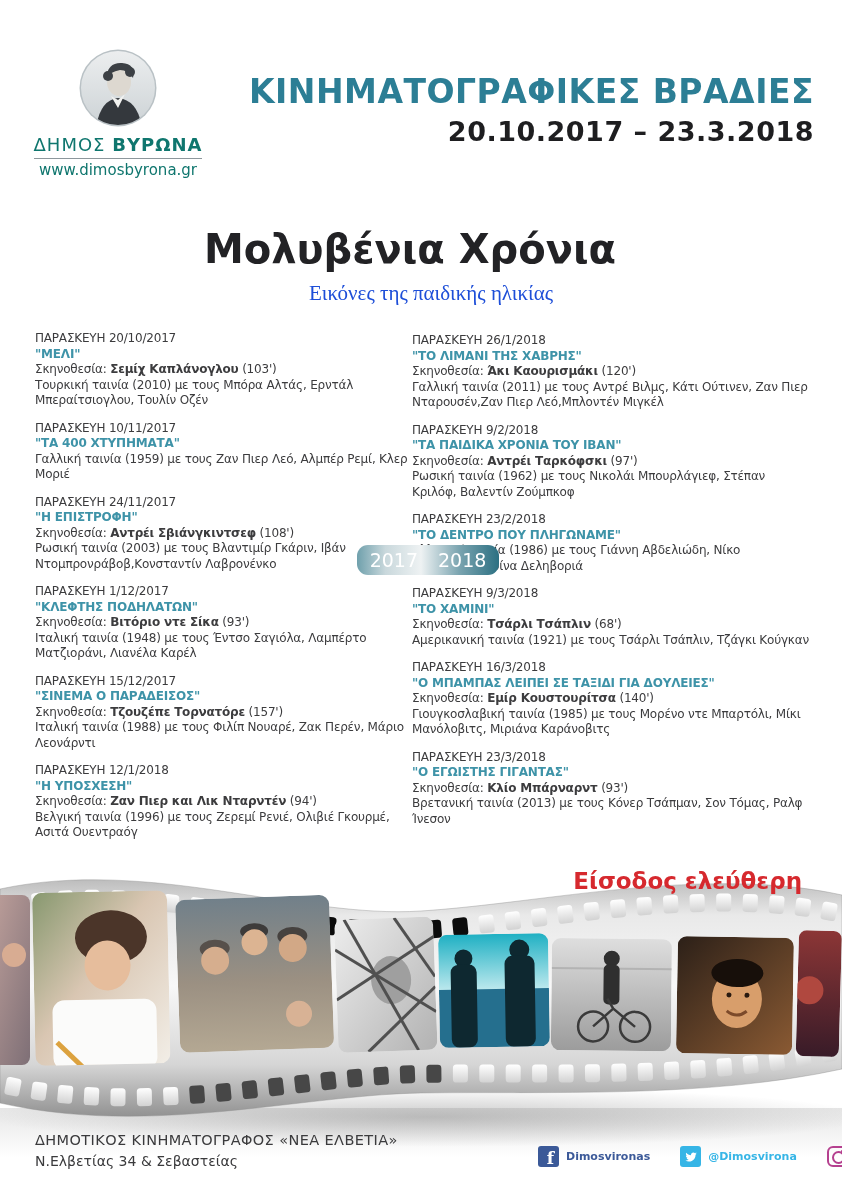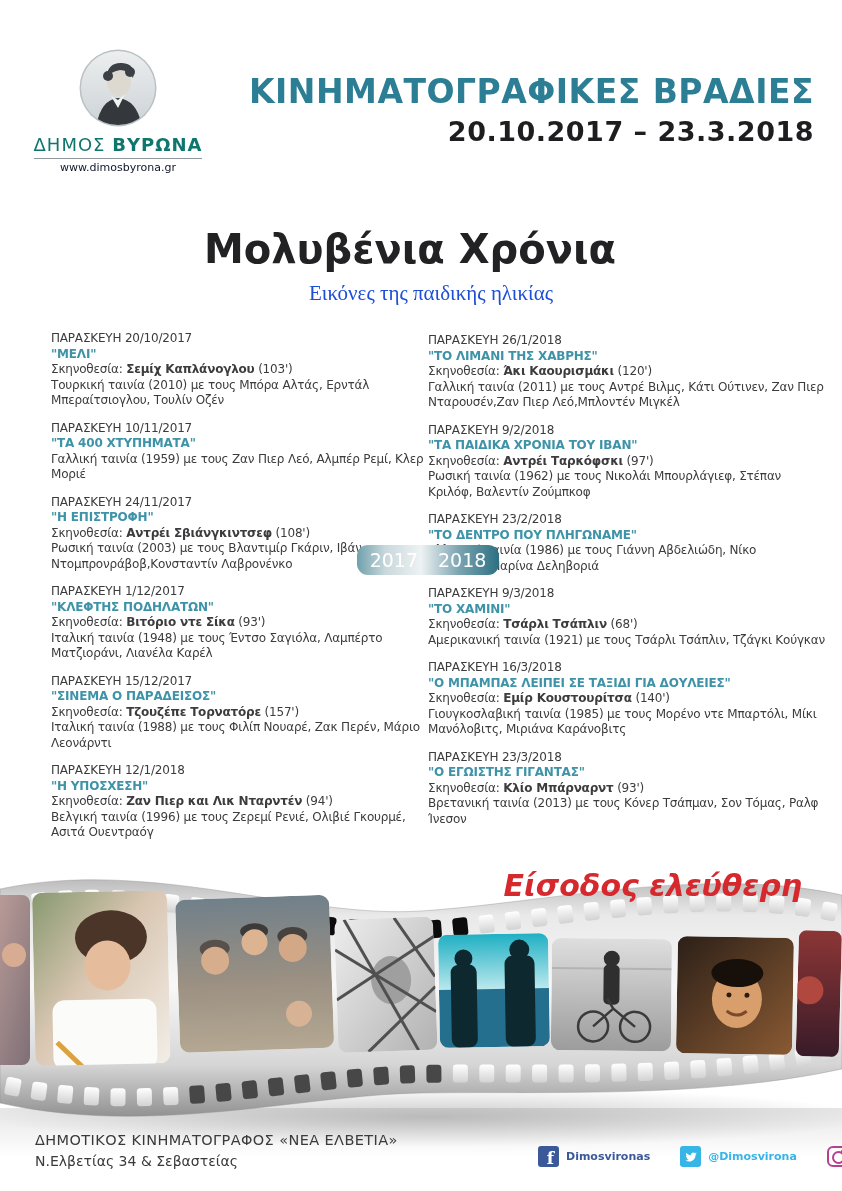--- a/index.html
+++ b/index.html
@@ -4,43 +4,43 @@
 <style>
   html,body{margin:0;padding:0;background:#ffffff;}
   .poster{position:relative;width:842px;height:1191px;background:#fff;overflow:hidden;
           font-family:"DejaVu Sans",sans-serif;color:#3c3c3e;}
   
   .logo{position:absolute;left:33px;top:48px;width:170px;text-align:center;}
   .logo-circle{display:block;margin:0 auto 6px auto;}
   .muni{font-size:18px;letter-spacing:1px;color:#0f766e;white-space:nowrap;
         border-bottom:1.5px solid #8d979c;padding-bottom:3px;display:inline-block;}
   .muni .bold{font-weight:bold;}
-  .site{font-size:11px;color:#0f172a;margin-top:2px;}
+  .site{font-size:15px;color:#0f766e;margin-top:2px;}
   .title-block{position:absolute;right:28px;top:74px;text-align:right;}
   .main-title{font-size:33px;font-weight:bold;color:#2C7E95;letter-spacing:.5px;line-height:1.1;}
   .date-range{font-size:27px;font-weight:600;color:#1e1e20;margin-top:6px;letter-spacing:.5px;}
   
   .prog-title{position:absolute;left:170px;top:226px;width:480px;text-align:center;
               font-size:40px;font-weight:600;color:#222225;}
   .prog-sub{position:absolute;left:235px;top:281px;width:392px;text-align:center;
             font-size:21px;color:#1d4ed8;font-family:Liberation Serif, serif;}
   
-  .col{position:absolute;font-size:12px;line-height:15.5px;letter-spacing:-.2px;margin-left:16px;}
+  .col{position:absolute;font-size:12px;line-height:15.5px;letter-spacing:-.2px;}
   .col-left{left:35px;top:331px;width:392px;text-align:left;}
   .col-right{left:412px;top:333px;width:398px;text-align:left;}
   .film{margin-bottom:12px;}
   .f-date{color:#3b3b3d;}
   .f-title{color:#3E93A8;font-weight:bold;}
   .f-dir b{font-weight:bold;}
   
   .badge{position:absolute;left:357px;top:545px;width:142px;height:30px;display:flex;
          align-items:center;justify-content:center;gap:20px;color:#fff;font-size:19px;
          background:linear-gradient(90deg,#6fa0ac 0%,#c9d8dc 20%,#eef2f3 45%,#7aa4b0 72%,#2c7082 100%);border-radius:11px;}
   
-  .admission{position:absolute;right:40px;top:868px;font-size:30px;font-weight:bold;color:#D6292E;z-index:5;font-style:italic;}
+  .admission{position:absolute;right:40px;top:868px;font-size:23px;font-weight:bold;color:#D6292E;z-index:5;}
   
   .strip-wrap{position:absolute;left:0;top:853px;width:842px;height:302px;z-index:2;}
   
   .footer-fade{position:absolute;left:0;top:1108px;width:842px;height:62px;
                background:linear-gradient(#c7c7c7,#ffffff 80%);opacity:.45;}
   .venue{position:absolute;left:35px;top:1132px;font-size:14.5px;letter-spacing:.4px;color:#3a3a3c;}
   .address{position:absolute;left:35px;top:1153px;font-size:14px;color:#3a3a3c;}
   .social{position:absolute;left:538px;top:1146px;display:flex;gap:30px;align-items:center;}
   .soc-item{display:flex;align-items:center;gap:7px;}
   .soc-label{font-size:11px;font-weight:600;}

